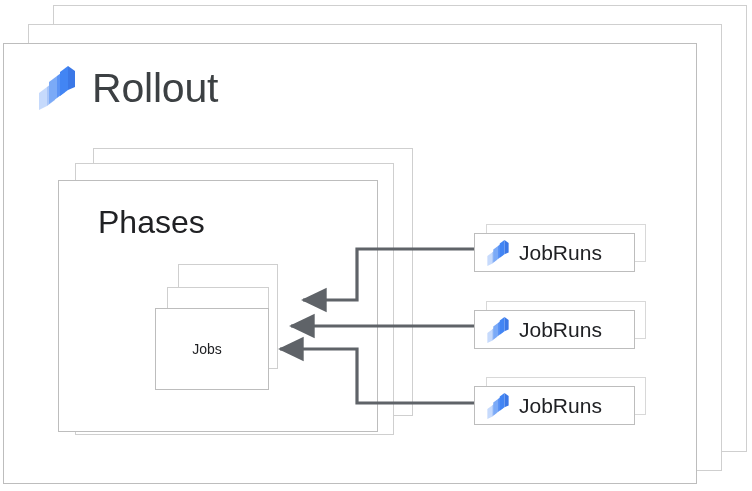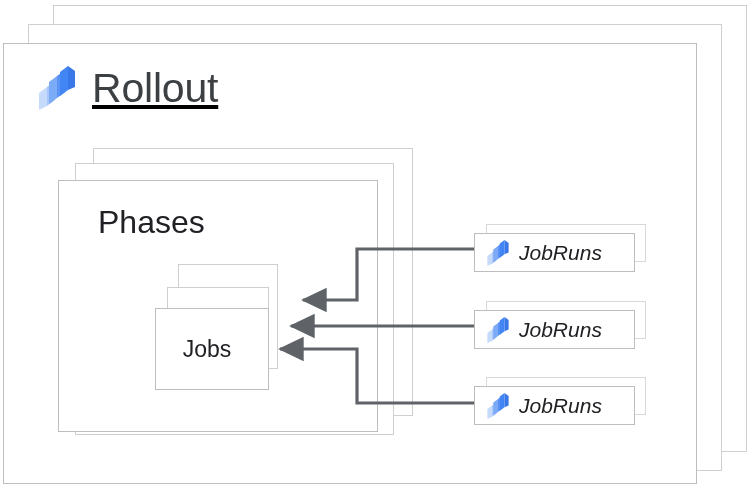--- a/index.html
+++ b/index.html
@@ -36,21 +36,20 @@
 
   
   #rollout-header {
     position: absolute;
     left: 38px;
     top: 66px;
     display: flex;
     align-items: center;
     gap: 16px;
     z-index: 10;
-    text-decoration: underline;
   }
   #rollout-title {
     font-size: 41px;
     color: #3c4043;
     font-weight: 400;
     line-height: 1;
     letter-spacing: -0.2px;
     white-space: nowrap;
   }
 
@@ -77,21 +76,21 @@
   #jobs-front  { left: 155px; top: 308px; width: 114px; height: 82px;  z-index: 12; }
   #jobs-label {
     position: absolute;
     left: 155px;
     top: 308px;
     width: 104px;
     height: 82px;
     display: flex;
     align-items: center;
     justify-content: center;
-    font-size: 23px;
+    font-size: 14px;
     color: #202124;
     z-index: 13;
   }
 
   
   #connectors {
     position: absolute;
     left: 0; top: 0;
     width: 752px;
     height: 491px;
@@ -117,21 +116,20 @@
     top: 0;
     width: 161px;
     height: 39px;
     background: #ffffff;
     border: 1px solid #bdbdbd;
     box-sizing: border-box;
     display: flex;
     align-items: center;
     gap: 9px;
     padding-left: 11px;
-    font-style: italic;
   }
   .jobrun-label {
     font-size: 21px;
     color: #202124;
     line-height: 1;
     white-space: nowrap;
   }
 
   #jobrun-0 { left: 474px; top: 233px; }
   #jobrun-1 { left: 474px; top: 310px; }

